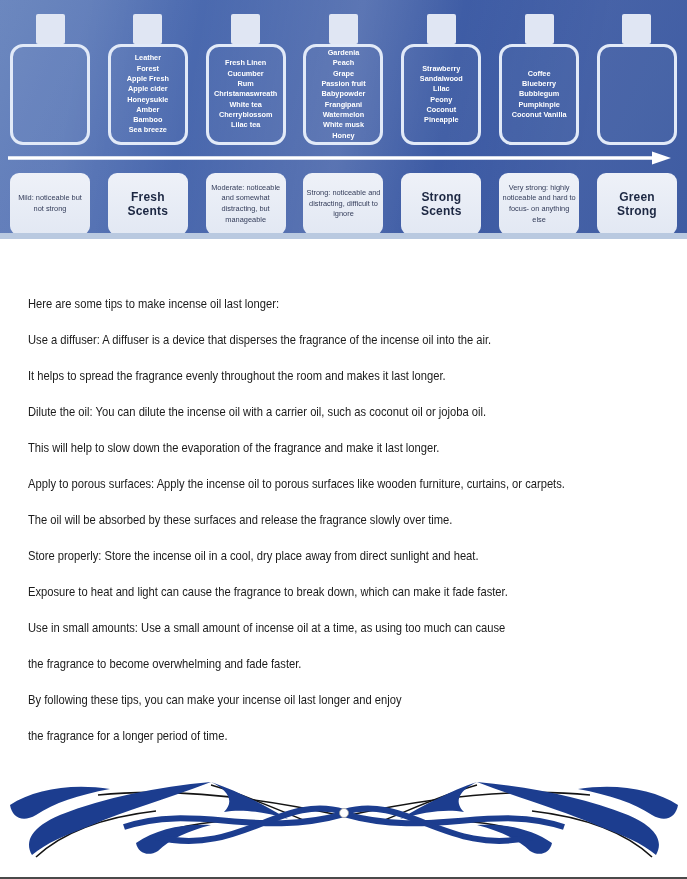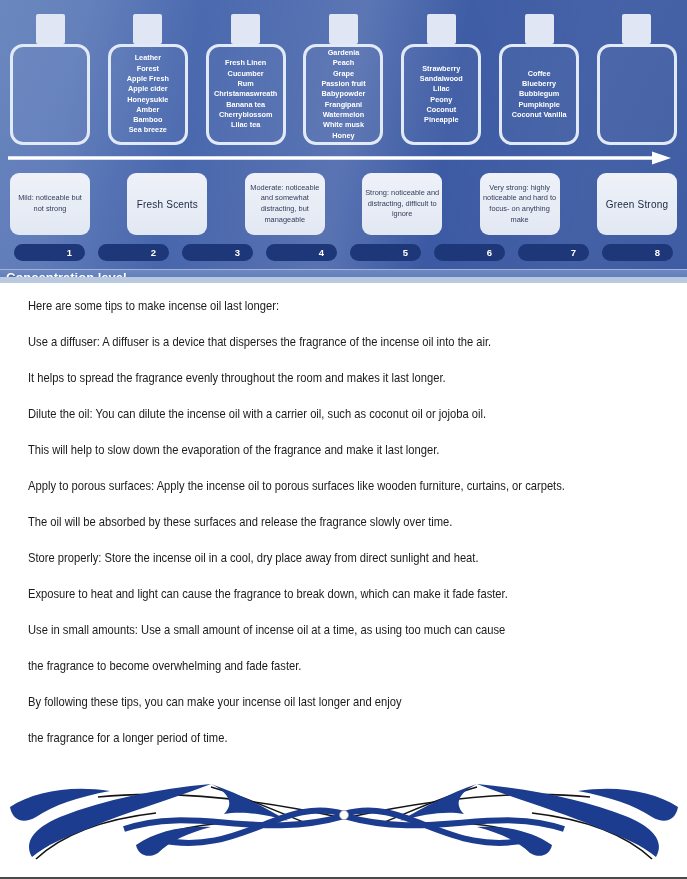--- a/index.html
+++ b/index.html
@@ -3,21 +3,21 @@
 <meta charset="utf-8">
 <style>
   html,body{margin:0;padding:0;}
   body{
     width:687px;height:879px;position:relative;overflow:hidden;
     background:#ffffff;
     font-family:"Liberation Sans", sans-serif;
   }
   
   .banner{
-    height:277px;width:100%;overflow:hidden;
+    height:233px;width:100%;overflow:hidden;
     background:
       linear-gradient(100deg, rgba(255,255,255,0.10) 12%, rgba(255,255,255,0) 28%,
                       rgba(255,255,255,0.13) 50%, rgba(255,255,255,0) 64%,
                       rgba(255,255,255,0.07) 84%),
       linear-gradient(115deg, #5b7ab8 0%, #4c6bb0 22%, #4462a9 45%, #3a58a2 72%, #31509b 100%);
   }
   .row{display:flex;justify-content:space-between;padding:0 10px;}
   .bottles{padding-top:14px;}
   .bottle{width:80px;display:flex;flex-direction:column;align-items:center;}
   .cap{
@@ -34,40 +34,40 @@
   }
   .arrow-wrap{margin-top:5px;height:16px;}
   .levels{margin-top:7px;}
   .level-box{
     width:80px;height:62px;border-radius:9px;box-sizing:border-box;
     background:linear-gradient(180deg,#eef1f8,#e2e8f3);
     display:flex;align-items:center;justify-content:center;text-align:center;
     padding:2px 3px;
   }
   .level-box .detail{font-size:7.4px;line-height:1.42;color:#333c59;}
-  .level-box .headline{font-size:10px;font-weight:400;color:#1c2742;letter-spacing:.2px;text-align:center;}
+  .level-box .headline{font-size:12px;font-weight:700;color:#1c2742;letter-spacing:.2px;text-align:center;}
   .pills{margin-top:9px;}
   .pill{
     width:71px;height:17px;border-radius:9px;box-sizing:border-box;
     background:var(--pill,#1e3779);
     color:#ffffff;font-size:9.5px;font-weight:700;
     text-align:right;line-height:17px;padding-right:13px;
     margin:0 4px;
   }
   .axis-band{
     height:16px;margin-top:8px;
     background:linear-gradient(180deg,#6d88c1,#5574b2);
     border-top:1px solid rgba(255,255,255,0.45);
     color:#ffffff;font-size:13px;font-weight:700;
     line-height:15px;padding-left:6px;
     text-shadow:0 1px 1px rgba(0,0,60,0.35);
   }
   .divider-strip{height:6px;width:100%;background:var(--divider,#b9c9e0);}
   
-  .tips{padding:16px 0 0 28px;}
+  .tips{padding:16px 0 0 28px;margin-top:42px;}
   .tips p{
     margin:0 0 21.8px 0;
     font-size:13px;line-height:14.2px;color:#1b1b1b;
     white-space:nowrap;
     transform:scaleX(0.86);transform-origin:0 50%;
   }
   
   .flourish-wrap{height:104px;display:flex;justify-content:center;align-items:flex-start;}
   .bottom-line{position:absolute;left:0;bottom:0;width:100%;height:2px;background:#4a4a4a;}
 </style>
@@ -93,21 +93,21 @@
           <div class="scent">Sea breeze</div>
         </div>
       </div>
       <div class="bottle">
         <div class="cap"></div>
         <div class="bbody">
           <div class="scent">Fresh Linen</div>
           <div class="scent">Cucumber</div>
           <div class="scent">Rum</div>
           <div class="scent">Christamaswreath</div>
-          <div class="scent">Banana tea</div>
+          <div class="scent">White tea</div>
           <div class="scent">Cherryblossom</div>
           <div class="scent">Lilac tea</div>
         </div>
       </div>
       <div class="bottle">
         <div class="cap"></div>
         <div class="bbody">
           <div class="scent">Gardenia</div>
           <div class="scent">Peach</div>
           <div class="scent">Grape</div>
@@ -160,21 +160,24 @@
       <div class="level-box">
         <span class="headline">Fresh Scents</span>
       </div>
       <div class="level-box">
         <span class="detail">Moderate: noticeable and somewhat distracting, but manageable</span>
       </div>
       <div class="level-box">
         <span class="detail">Strong: noticeable and distracting, difficult to ignore</span>
       </div>
       <div class="level-box">
-        <span class="detail">Very strong: highly noticeable and hard to focus- on anything make</span>
+        <span class="headline">Strong Scents</span>
+      </div>
+      <div class="level-box">
+        <span class="detail">Very strong: highly noticeable and hard to focus- on anything else</span>
       </div>
       <div class="level-box">
         <span class="headline">Green Strong</span>
       </div>
     </div>
   <div class="row pills">
       <div class="pill">1</div>
       <div class="pill">2</div>
       <div class="pill">3</div>
       <div class="pill">4</div>

